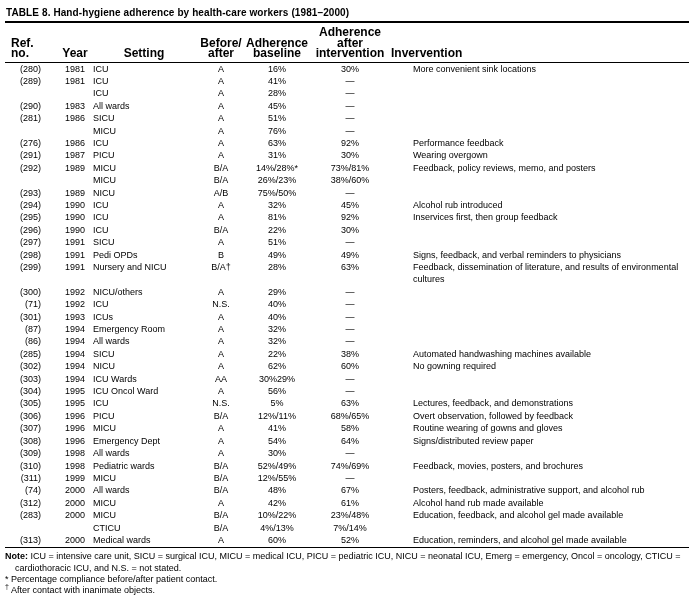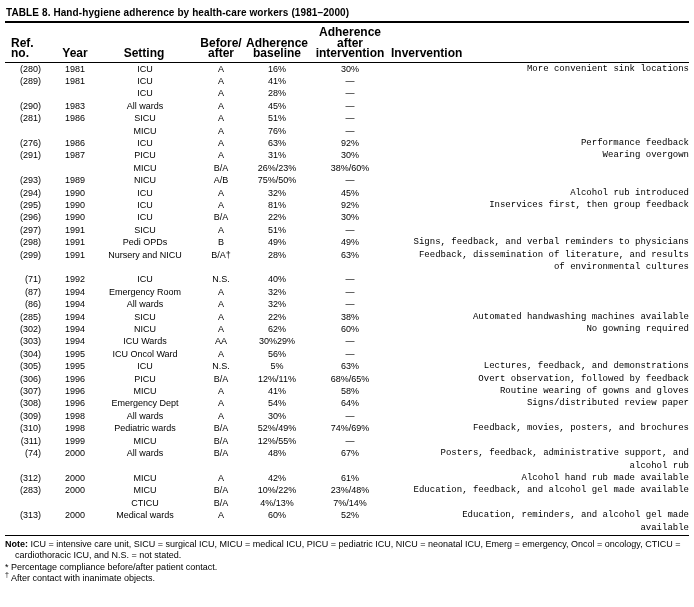--- a/index.html
+++ b/index.html
@@ -35,26 +35,26 @@
   col.w-ref   { width: 40px; }
   col.w-year  { width: 46px; }
   col.w-set   { width: 106px; }
   col.w-ba    { width: 48px; }
   col.w-base  { width: 64px; }
   col.w-after { width: 82px; }
 
   td.c-ref  { text-align: right; padding-right: 4px; }
   th.c-ref  { text-align: left;  padding-left: 6px; }
   td.c-year, th.c-year { text-align: center; padding-left: 14px; }
-  td.c-setting { text-align: center; padding-left: 2px; margin-top: 14px; }
+  td.c-setting { text-align: left; padding-left: 2px; margin-top: 14px; }
   th.c-setting { text-align: center; }
   td.c-ba,    th.c-ba    { text-align: center; }
   td.c-base,  th.c-base  { text-align: center; }
   td.c-after, th.c-after { text-align: center; }
-  td.c-int { text-align: right; padding-left: 22px; font-family: Liberation Mono, monospace; }
+  td.c-int { text-align: left; padding-left: 22px; }
   th.c-int { text-align: left; }
 
   .table-rule { border-bottom: 1px solid #000; height: 2px; }
 
   .notes { padding-top: 3px; font-size: 9px; line-height: 11.3px; }
   .note-line { padding-left: 10px; text-indent: -10px; }
   .b { font-weight: bold; }
   .sup { font-size: 7px; vertical-align: super; line-height: 0; }
 </style>
 </head>
@@ -156,20 +156,29 @@
         <tr>
           <td class="c-ref">(291)</td>
           <td class="c-year">1987</td>
           <td class="c-setting">PICU</td>
           <td class="c-ba">A</td>
           <td class="c-base">31%</td>
           <td class="c-after">30%</td>
           <td class="c-int">Wearing overgown</td>
         </tr>
         <tr>
+          <td class="c-ref">(292)</td>
+          <td class="c-year">1989</td>
+          <td class="c-setting">MICU</td>
+          <td class="c-ba">B/A</td>
+          <td class="c-base">14%/28%*</td>
+          <td class="c-after">73%/81%</td>
+          <td class="c-int">Feedback, policy reviews, memo, and posters</td>
+        </tr>
+        <tr>
           <td class="c-ref"></td>
           <td class="c-year"></td>
           <td class="c-setting">MICU</td>
           <td class="c-ba">B/A</td>
           <td class="c-base">26%/23%</td>
           <td class="c-after">38%/60%</td>
           <td class="c-int"></td>
         </tr>
         <tr>
           <td class="c-ref">(293)</td>
@@ -228,24 +237,42 @@
         <tr>
           <td class="c-ref">(299)</td>
           <td class="c-year">1991</td>
           <td class="c-setting">Nursery and NICU</td>
           <td class="c-ba">B/A†</td>
           <td class="c-base">28%</td>
           <td class="c-after">63%</td>
           <td class="c-int">Feedback, dissemination of literature, and results of environmental cultures</td>
         </tr>
         <tr>
+          <td class="c-ref">(300)</td>
+          <td class="c-year">1992</td>
+          <td class="c-setting">NICU/others</td>
+          <td class="c-ba">A</td>
+          <td class="c-base">29%</td>
+          <td class="c-after">—</td>
+          <td class="c-int"></td>
+        </tr>
+        <tr>
           <td class="c-ref">(71)</td>
           <td class="c-year">1992</td>
           <td class="c-setting">ICU</td>
           <td class="c-ba">N.S.</td>
+          <td class="c-base">40%</td>
+          <td class="c-after">—</td>
+          <td class="c-int"></td>
+        </tr>
+        <tr>
+          <td class="c-ref">(301)</td>
+          <td class="c-year">1993</td>
+          <td class="c-setting">ICUs</td>
+          <td class="c-ba">A</td>
           <td class="c-base">40%</td>
           <td class="c-after">—</td>
           <td class="c-int"></td>
         </tr>
         <tr>
           <td class="c-ref">(87)</td>
           <td class="c-year">1994</td>
           <td class="c-setting">Emergency Room</td>
           <td class="c-ba">A</td>
           <td class="c-base">32%</td>

